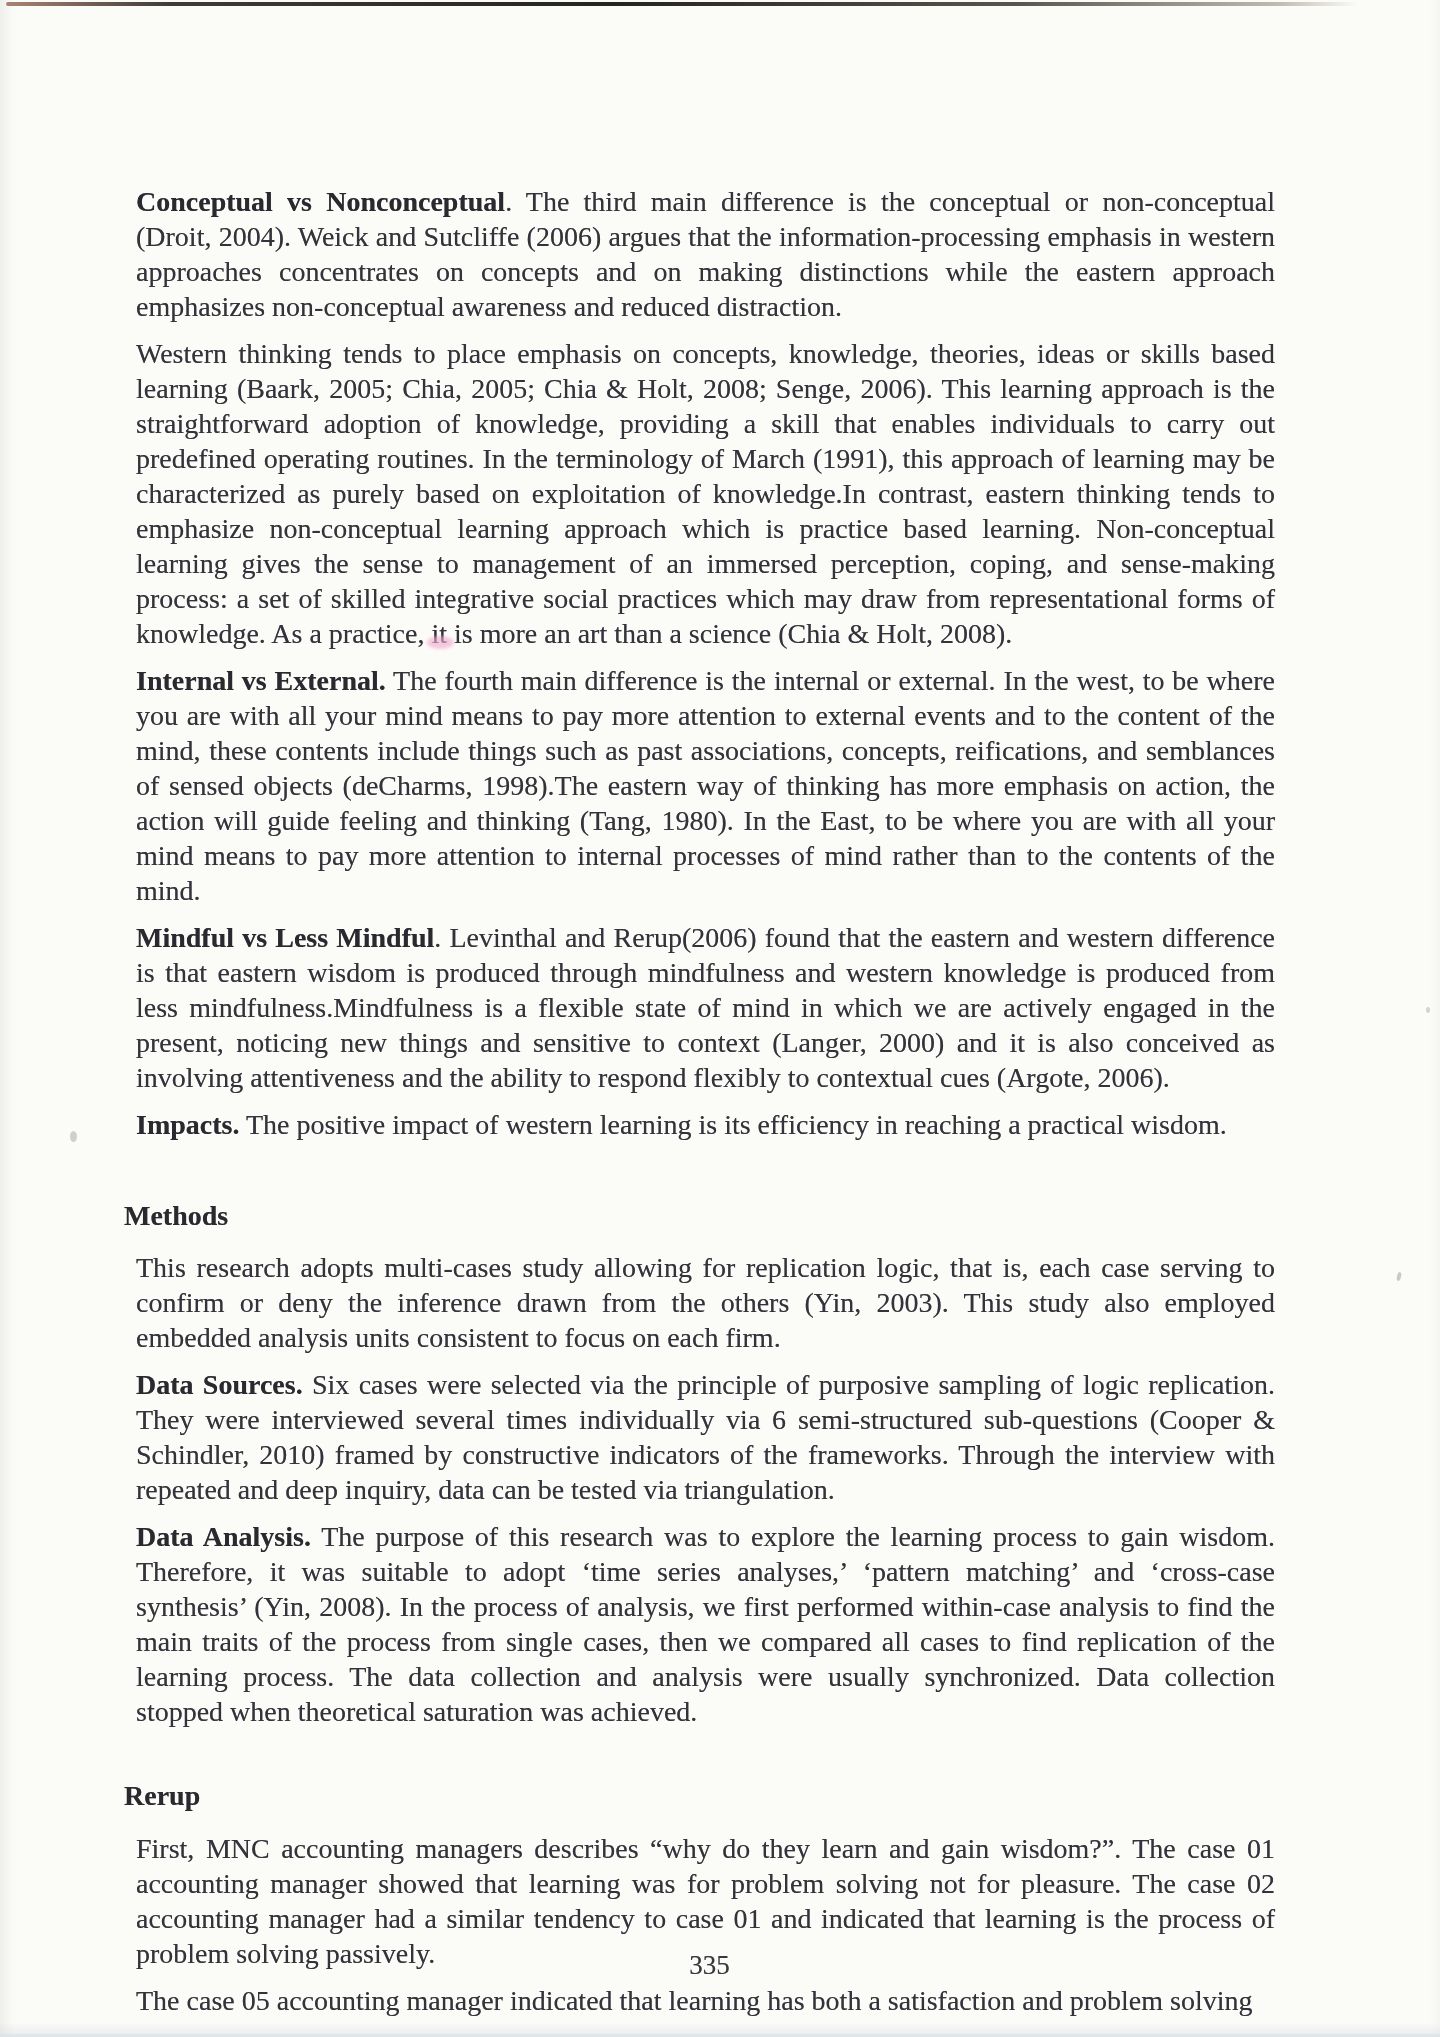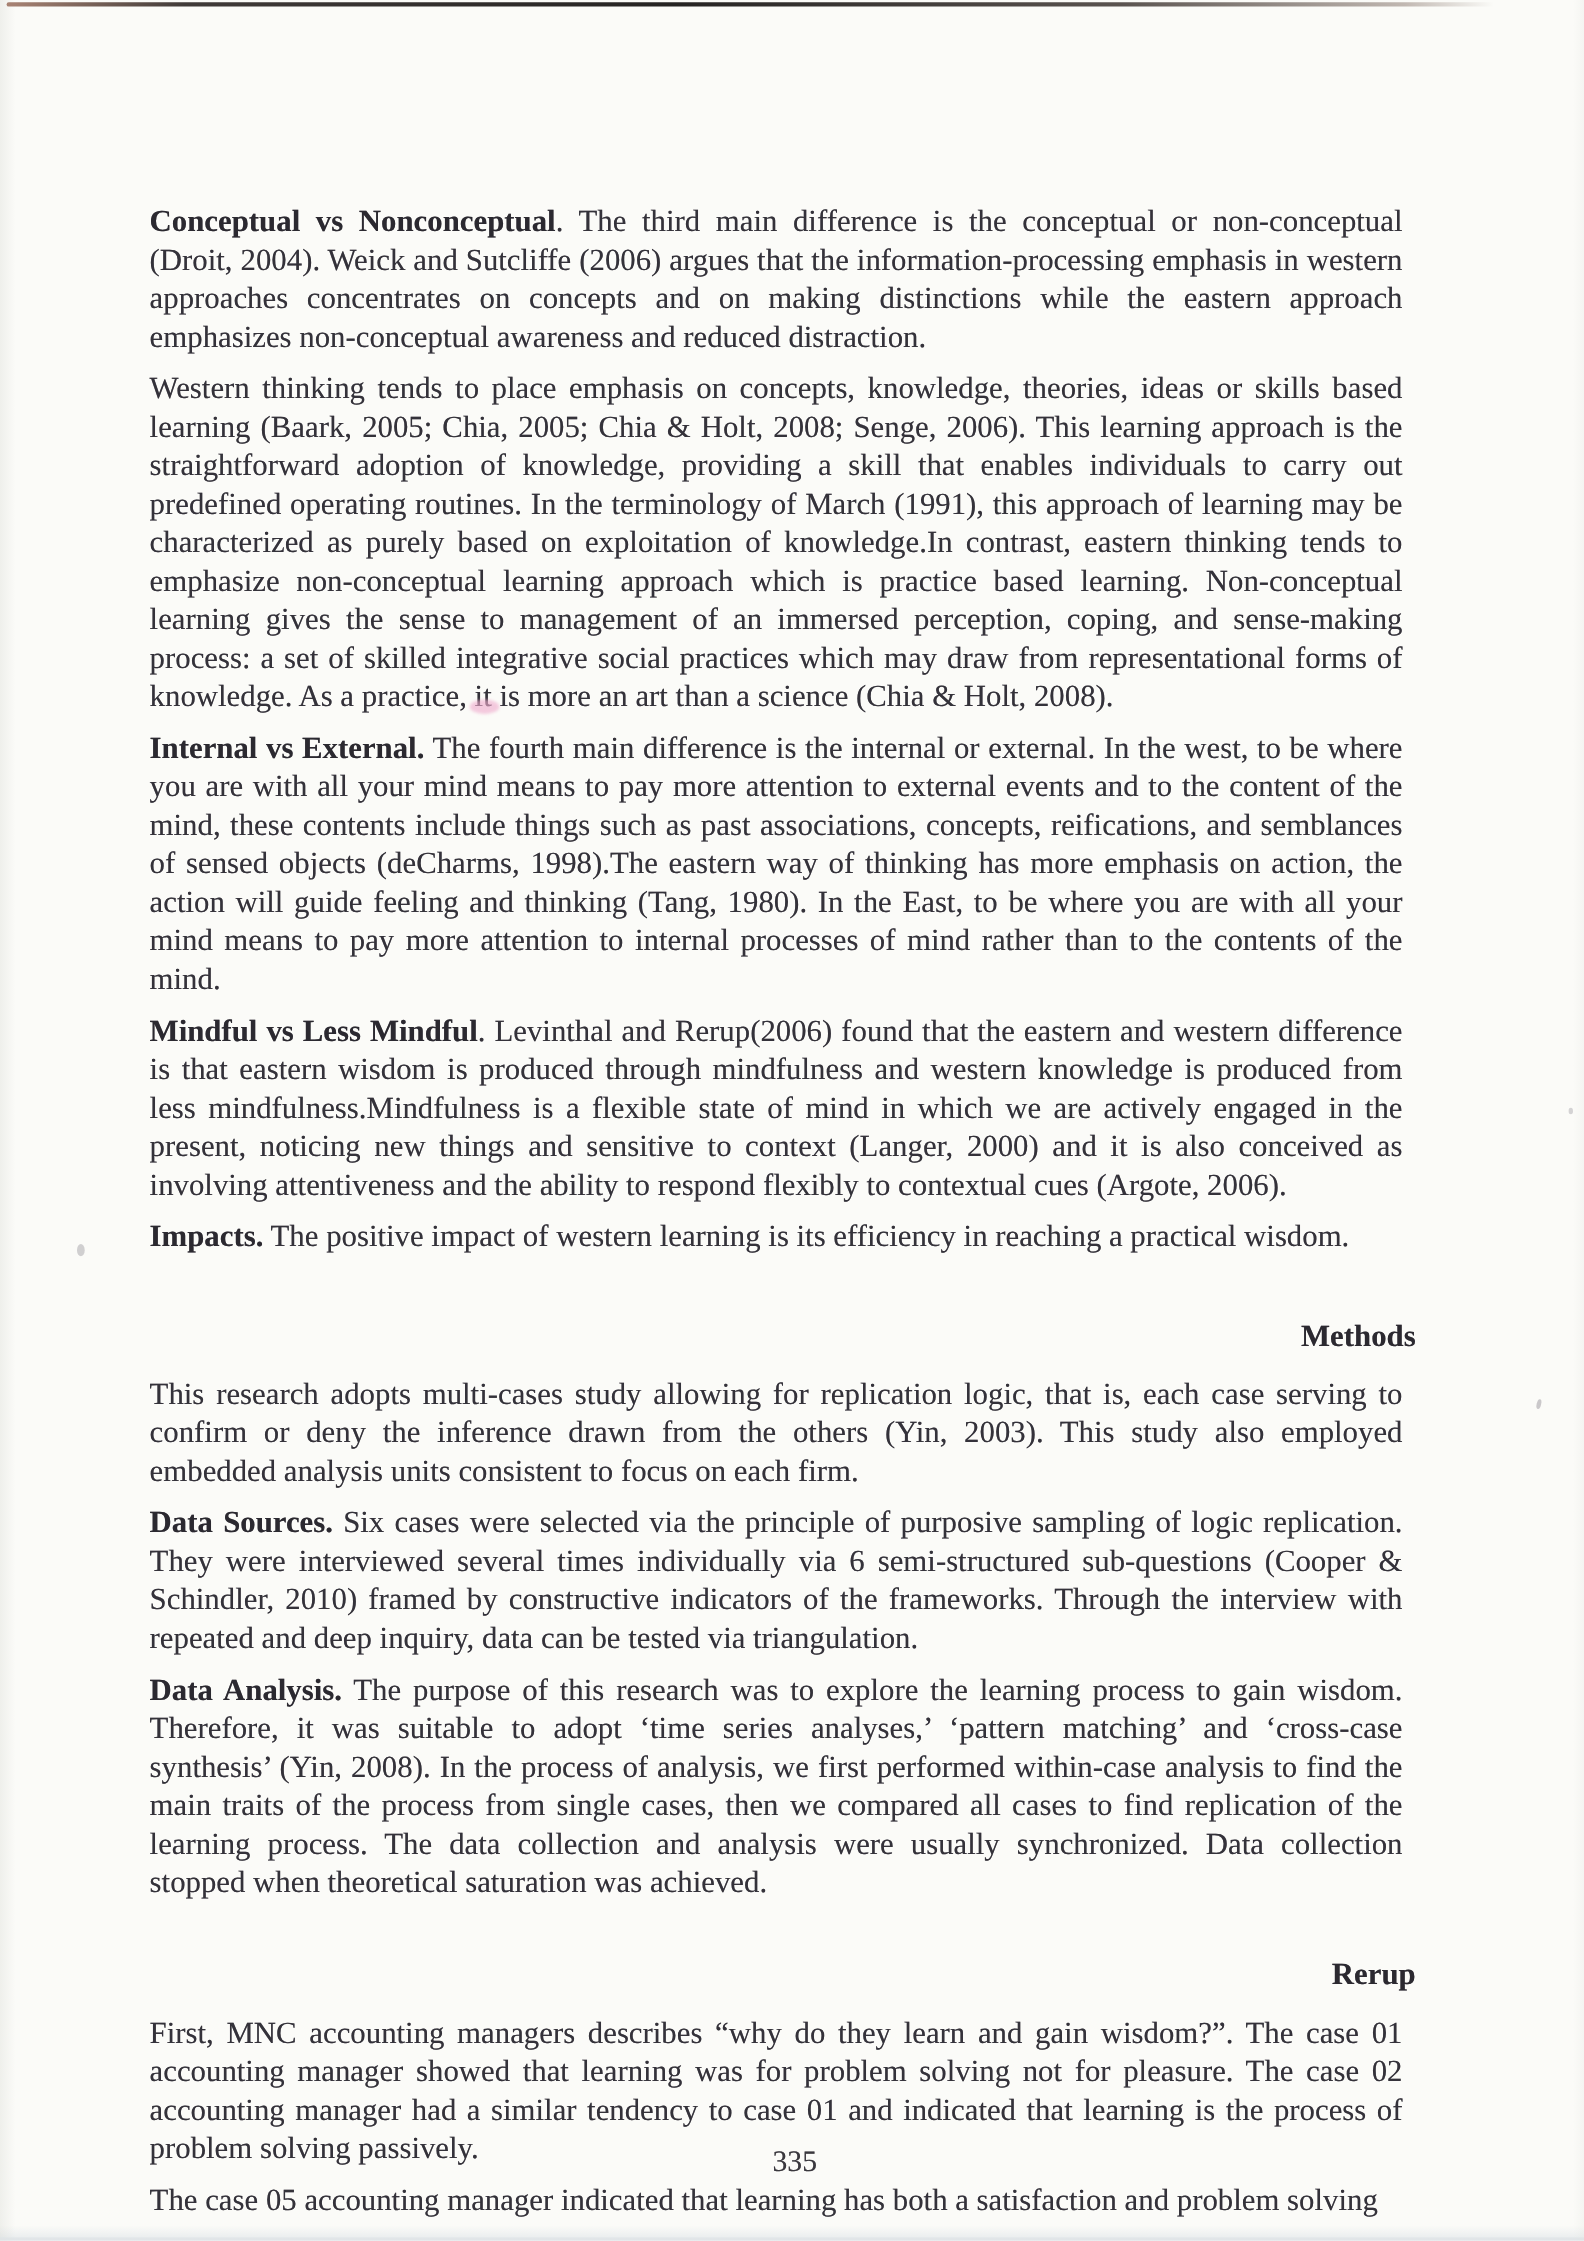--- a/index.html
+++ b/index.html
@@ -27,26 +27,26 @@
     font-size:28px;line-height:35px;color:#34323a;
     text-align:justify;
     text-shadow:0 0 .5px rgba(52,50,58,.55);
   }
   .content p{margin:12px;padding:0;}
   .content p.sp{margin-top:6px;}
   .content p.sp2{margin-top:9px;}
   .lead{font-weight:bold;color:#2b2930;}
   .heading{
     font-size:28px;line-height:35px;font-weight:bold;color:#2b2930;
-    margin:0;text-align:right;
+    margin:0;text-align:left;
   }
   .heading-methods{margin-top:56px;margin-bottom:17px;}
   .heading-result{margin-top:49px;margin-bottom:18px;}
   .pagenum{
-    position:absolute;left:141px;top:1950px;width:1163px;
+    position:absolute;left:128px;top:1950px;width:1163px;
     text-align:center;font-size:27px;color:#3a383e;
     text-shadow:0 0 .5px rgba(58,56,62,.5);
   }
   
   .smudge-pink{
     position:absolute;left:427px;top:636px;width:27px;height:13px;border-radius:50%;
     background:#efabcd;opacity:.62;filter:blur(1.5px);
   }
   .speck{position:absolute;background:#8d8a92;border-radius:50%;}
   .speck-a{left:70px;top:1131px;width:7px;height:11px;opacity:.38;filter:blur(.5px);}

